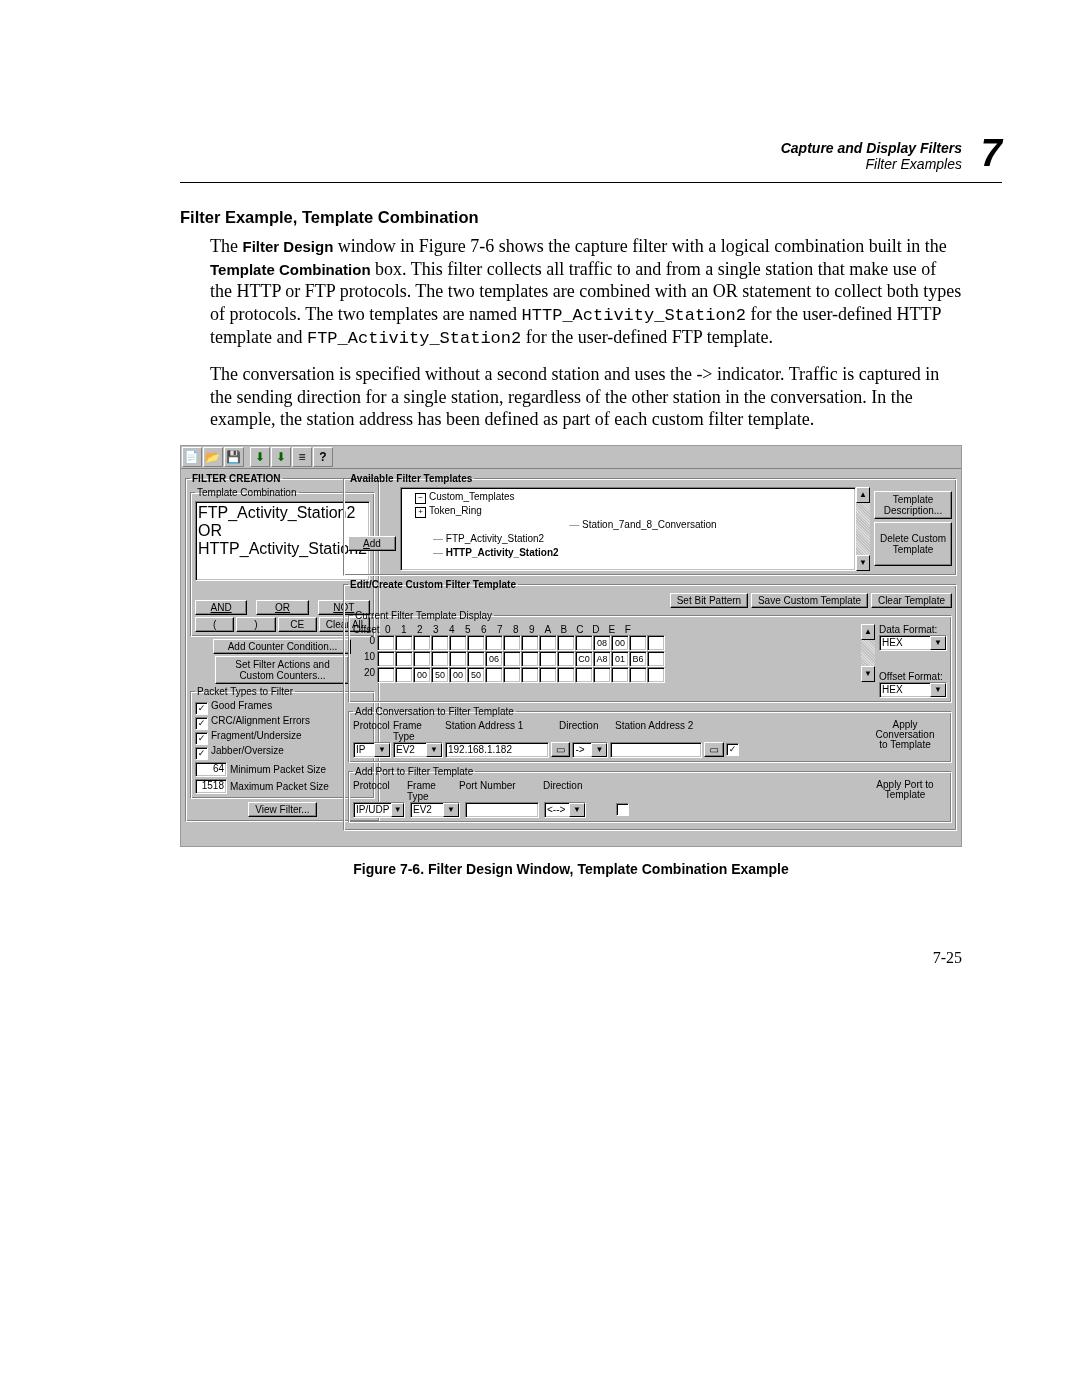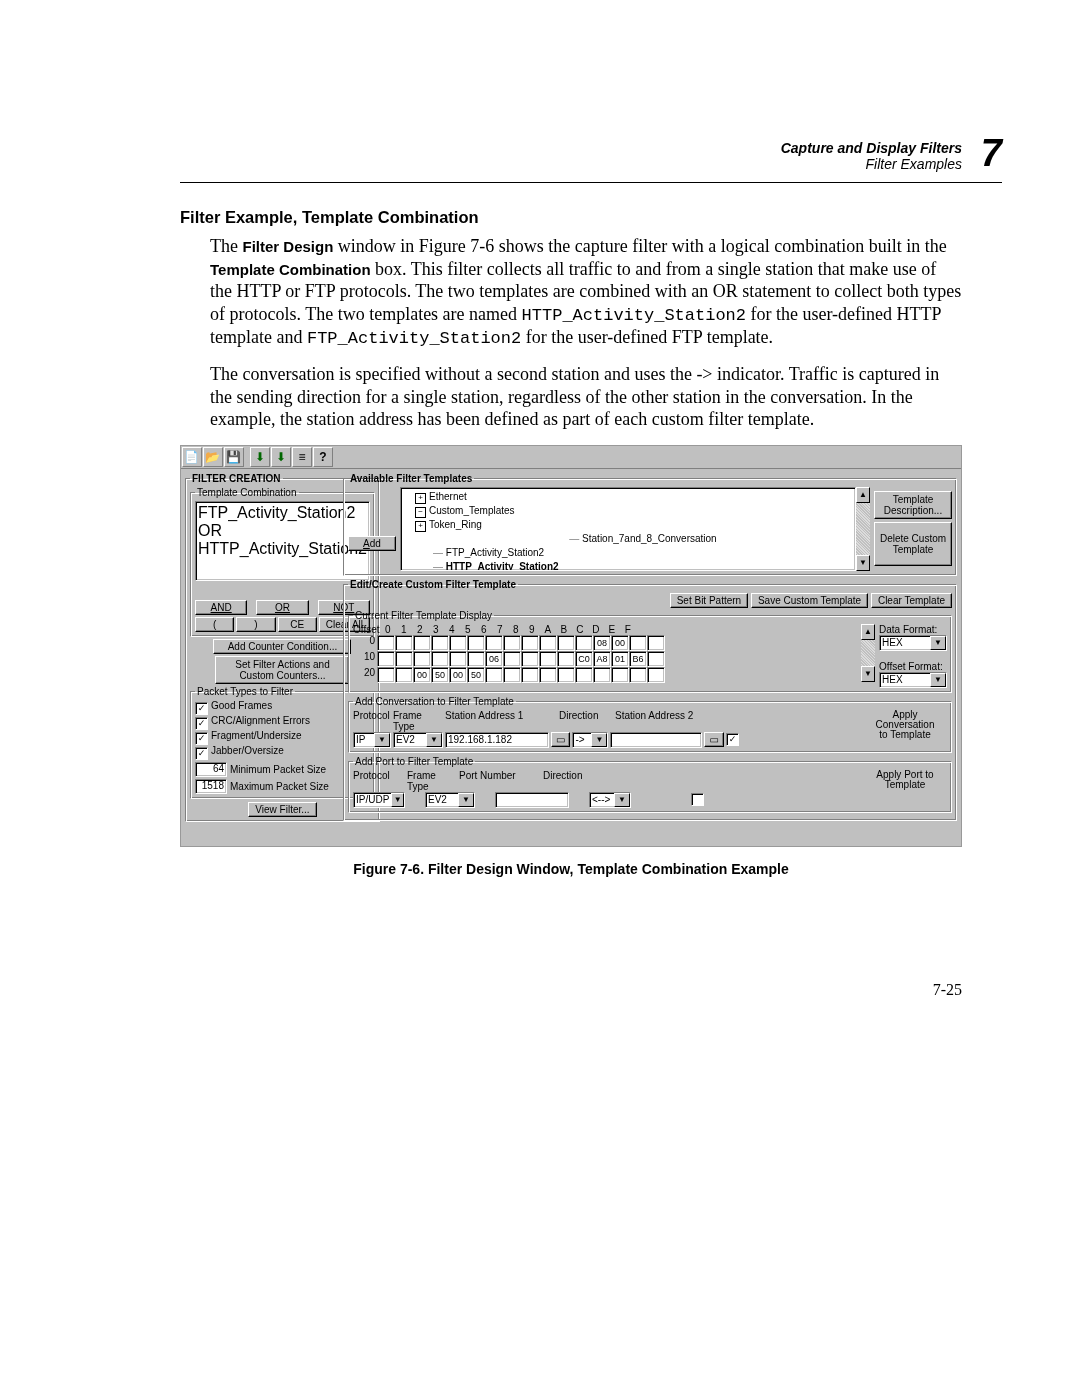--- a/index.html
+++ b/index.html
@@ -64,21 +64,21 @@
   .bodytext .mono { font-family: "Courier New", monospace; font-size: 17px; }
   .figure-caption {
     font-family: Arial, Helvetica, sans-serif;
     font-weight: bold;
     font-size: 14px;
     text-align: center;
     margin-top: 14px;
   }
   .page-num {
     position: absolute;
-    bottom: 72px;
+    bottom: 104px;
     right: 118px;
     font-size: 16px;
   }
 
   
   .screenshot {
     margin: 14px 0 0 0;
     width: 780px;
     height: 400px;
     background: #c0c0c0;
@@ -320,21 +320,20 @@
         <div class="rightcol">
 
           <fieldset class="grp">
             <legend>Available Filter Templates</legend>
             <div style="display:flex;gap:4px">
               <div style="display:flex;flex-direction:column;justify-content:flex-end;padding-bottom:20px">
                 <div class="winbtn" style="width:34px"><span><span class="ul">A</span>dd</span></div>
               </div>
               <div style="flex:1;display:flex">
                 <div class="sunken" style="flex:1;height:78px;overflow:hidden;padding:2px" id="templates-tree">
-                    <div class="tree-line" style="padding-left: 12px;"><span class="tree-box">+</span><span>Ethernet</span></div>
                     <div class="tree-line" style="padding-left: 12px;"><span class="tree-box">−</span><span>Custom_Templates</span></div>
                     <div class="tree-line" style="padding-left: 12px;"><span class="tree-box">+</span><span>Token_Ring</span></div>
                     <div class="tree-line" style="padding-left: 30px; text-align: center;"><span style="color: rgb(128, 128, 128);">— </span><span>Station_7and_8_Conversation</span></div>
                     <div class="tree-line" style="padding-left: 30px;"><span style="color: rgb(128, 128, 128);">— </span><span>FTP_Activity_Station2</span></div>
                     <div class="tree-line" style="padding-left: 30px;"><span style="color: rgb(128, 128, 128);">— </span><span style="font-weight: bold;">HTTP_Activity_Station2</span></div>
                   </div>
                 <div class="scrollbar-v">
                   <div class="sbbtn">▲</div>
                   <div class="sbtrack"></div>
                   <div class="sbbtn">▼</div>
@@ -376,21 +375,21 @@
                   <div class="sbbtn">▲</div>
                   <div class="sbtrack"></div>
                   <div class="sbbtn">▼</div>
                 </div>
                 <div style="width:68px;padding-left:4px">
                   <div class="label-thin">Data Format:</div>
                   <div class="combo-box sunken" style="height:14px">
                     <div class="cbinput">HEX</div>
                     <div class="cbarrow">▼</div>
                   </div>
-                  <div class="label-thin" style="margin-top:10px">Offset Format:</div>
+                  <div class="label-thin" style="margin-top:20px">Offset Format:</div>
                   <div class="combo-box sunken" style="height:14px">
                     <div class="cbinput">HEX</div>
                     <div class="cbarrow">▼</div>
                   </div>
                 </div>
               </div>
             </fieldset>
 
             <fieldset class="grp">
               <legend class="nb">Add Conversation to Filter Template</legend>
@@ -433,21 +432,21 @@
             <fieldset class="grp">
               <legend class="nb">Add Port to Filter Template</legend>
               <div style="display:flex;gap:2px">
                 <div style="flex:1">
                   <div style="display:flex;gap:4px" class="label-thin">
                     <span style="width:50px">Protocol</span>
                     <span style="width:48px">Frame Type</span>
                     <span style="width:80px">Port Number</span>
                     <span style="width:52px">Direction</span>
                   </div>
-                  <div style="display:flex;gap:20px;align-items:center">
+                  <div style="display:flex;gap:5px;align-items:center">
                     <div class="combo-box sunken" style="width:50px;height:14px">
                         <div class="cbinput">IP/UDP</div>
                         <div class="cbarrow">▼</div>
                       </div>
                     <div class="combo-box sunken" style="width:48px;height:14px">
                         <div class="cbinput">EV2</div>
                         <div class="cbarrow">▼</div>
                       </div>
                     <div class="sunken" style="width:68px;height:14px;padding:0 2px"></div>
                     <div class="combo-box sunken" style="width:40px;height:14px">

